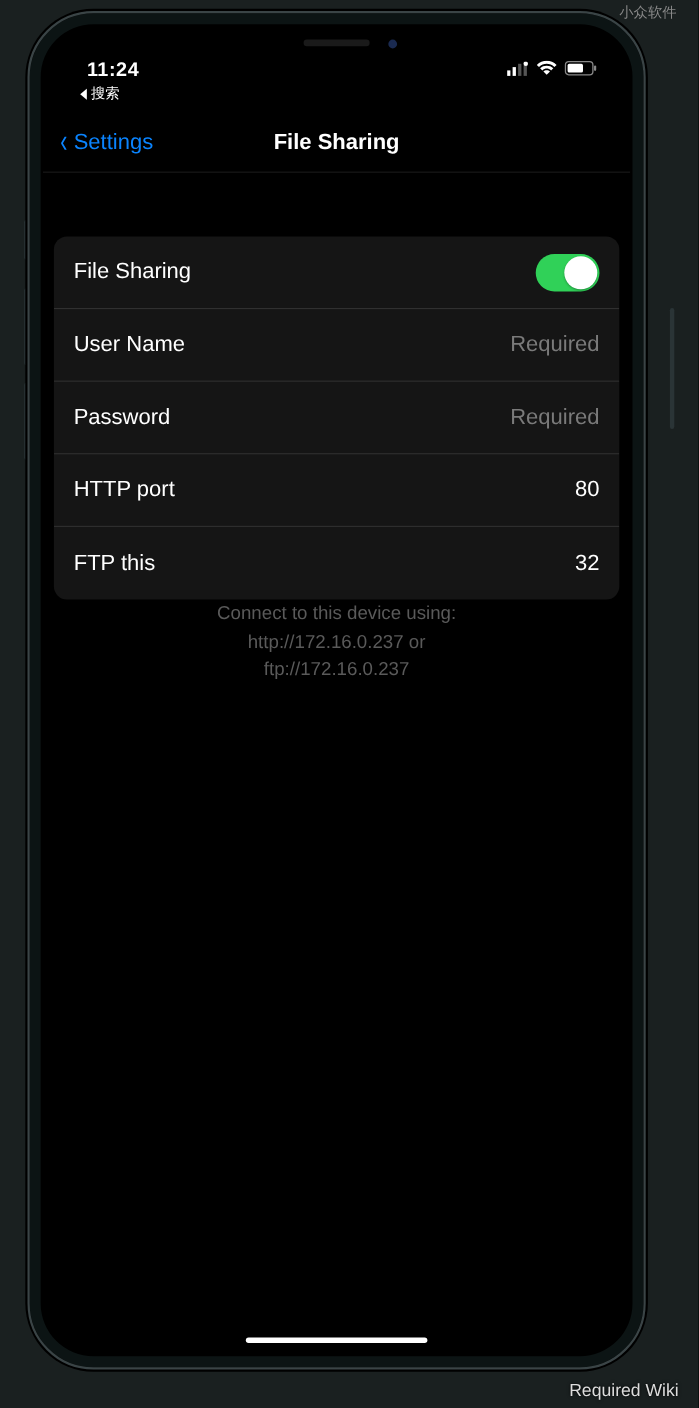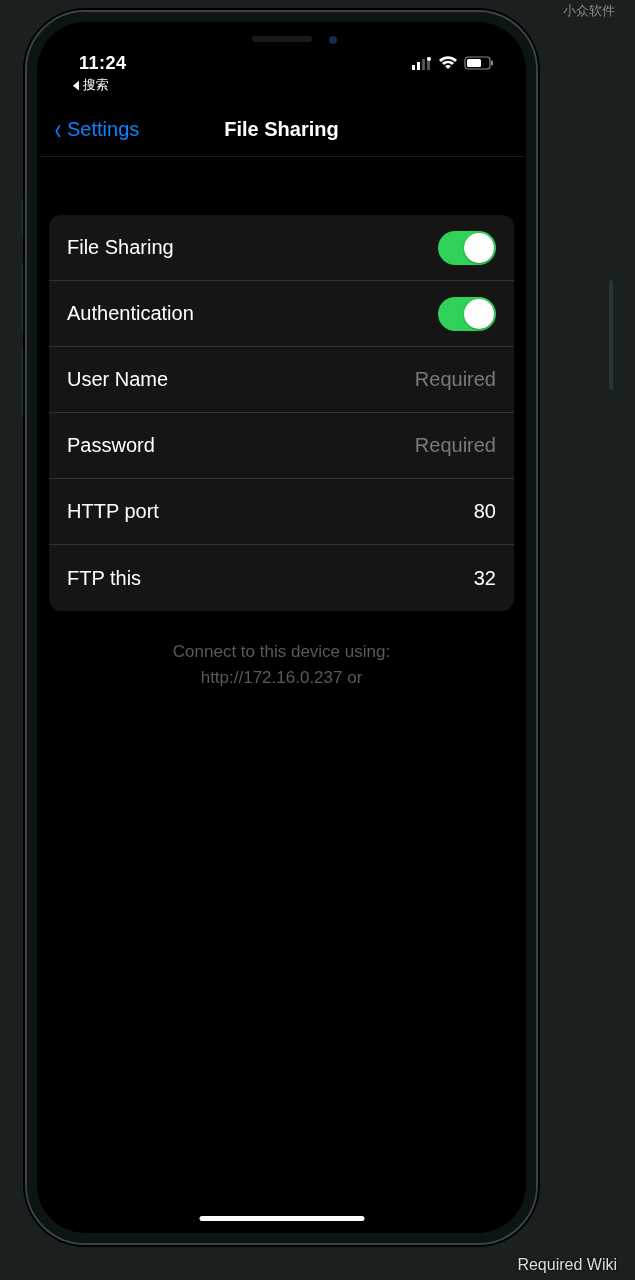--- a/index.html
+++ b/index.html
@@ -8,21 +8,21 @@
     height: 1280px;
     background: #1a2020;
     font-family: -apple-system, "Helvetica Neue", Arial, sans-serif;
     position: relative;
     overflow: hidden;
   }
   .phone-frame {
     position: absolute;
     top: 10px;
     left: 25px;
-    width: 513px;
+    width: 562px;
     height: 1235px;
     background: #000;
     border-radius: 60px;
     border: 2px solid #3a4446;
     box-shadow: inset 0 0 0 10px #0c1414, 0 0 0 2px #000;
     overflow: hidden;
   }
   .side-button {
     position: absolute;
     background: #2a3436;
@@ -135,21 +135,20 @@
   .toggle::after {
     content: "";
     position: absolute;
     right: 2px; top: 2px;
     width: 30px; height: 30px;
     background: #fff;
     border-radius: 50%;
     box-shadow: 0 1px 2px rgba(0,0,0,0.3);
   }
   .footer-text {
-    margin-top: 28px;
     text-align: center;
     color: #5a5a5a;
     font-size: 17px;
     line-height: 1.5;
   }
   .home-indicator {
     position: absolute;
     bottom: 10px;
     left: 50%;
     transform: translateX(-50%);
@@ -235,24 +234,20 @@
       <div class="nav-title">File Sharing</div>
     </div>
 
     <div class="table-group">
 
       <div class="row">
         <span class="row-label">File Sharing</span>
         <div class="toggle"></div>
       </div>
 
-      <div class="row">
-        <span class="row-label">Authentication</span>
-        <div class="toggle"></div>
-      </div>
 
       <div class="row">
         <span class="row-label">User Name</span>
         <span class="row-placeholder">Required</span>
       </div>
 
       <div class="row">
         <span class="row-label">Password</span>
         <span class="row-placeholder">Required</span>
       </div>
@@ -265,17 +260,18 @@
       <div class="row">
         <span class="row-label">FTP this</span>
         <span class="row-value">32</span>
       </div>
 
     </div>
 
     <div class="footer-text">
       <div>Connect to this device using:</div>
       <div>http://172.16.0.237 or</div>
+      <div>ftp://172.16.0.237</div>
     </div>
 
     <div class="home-indicator"></div>
   </div>
 </div>
 
 </body></html>

